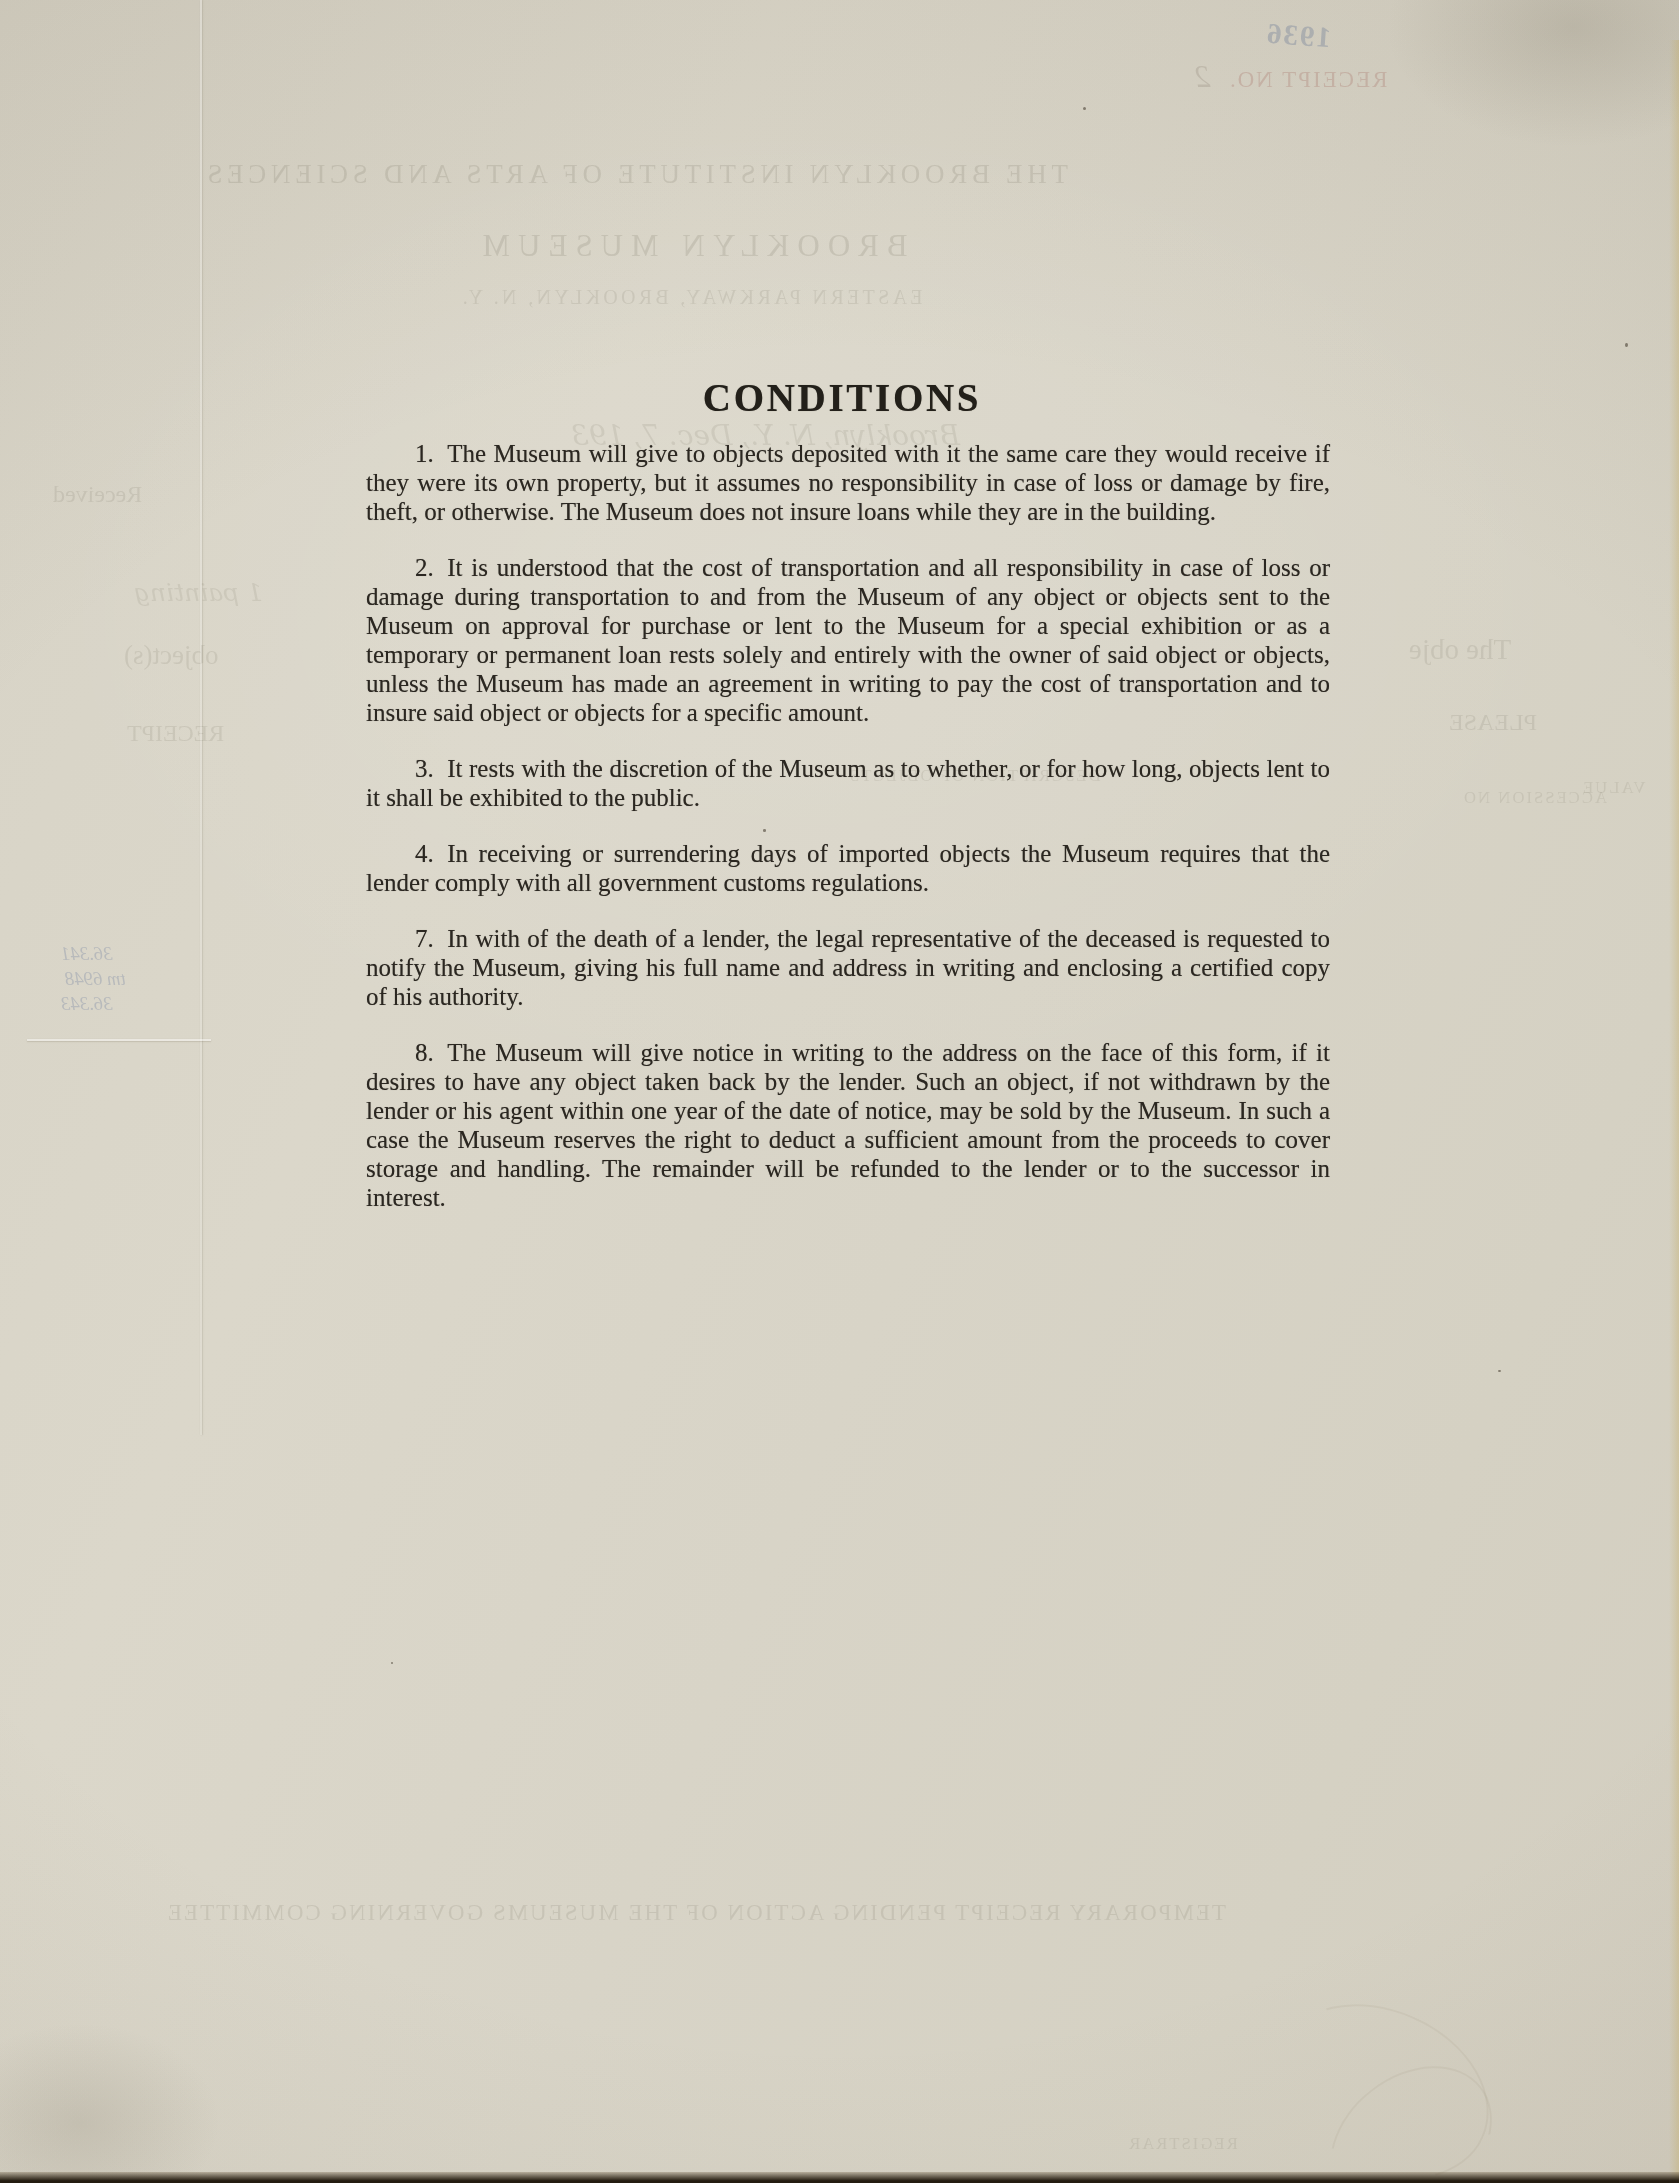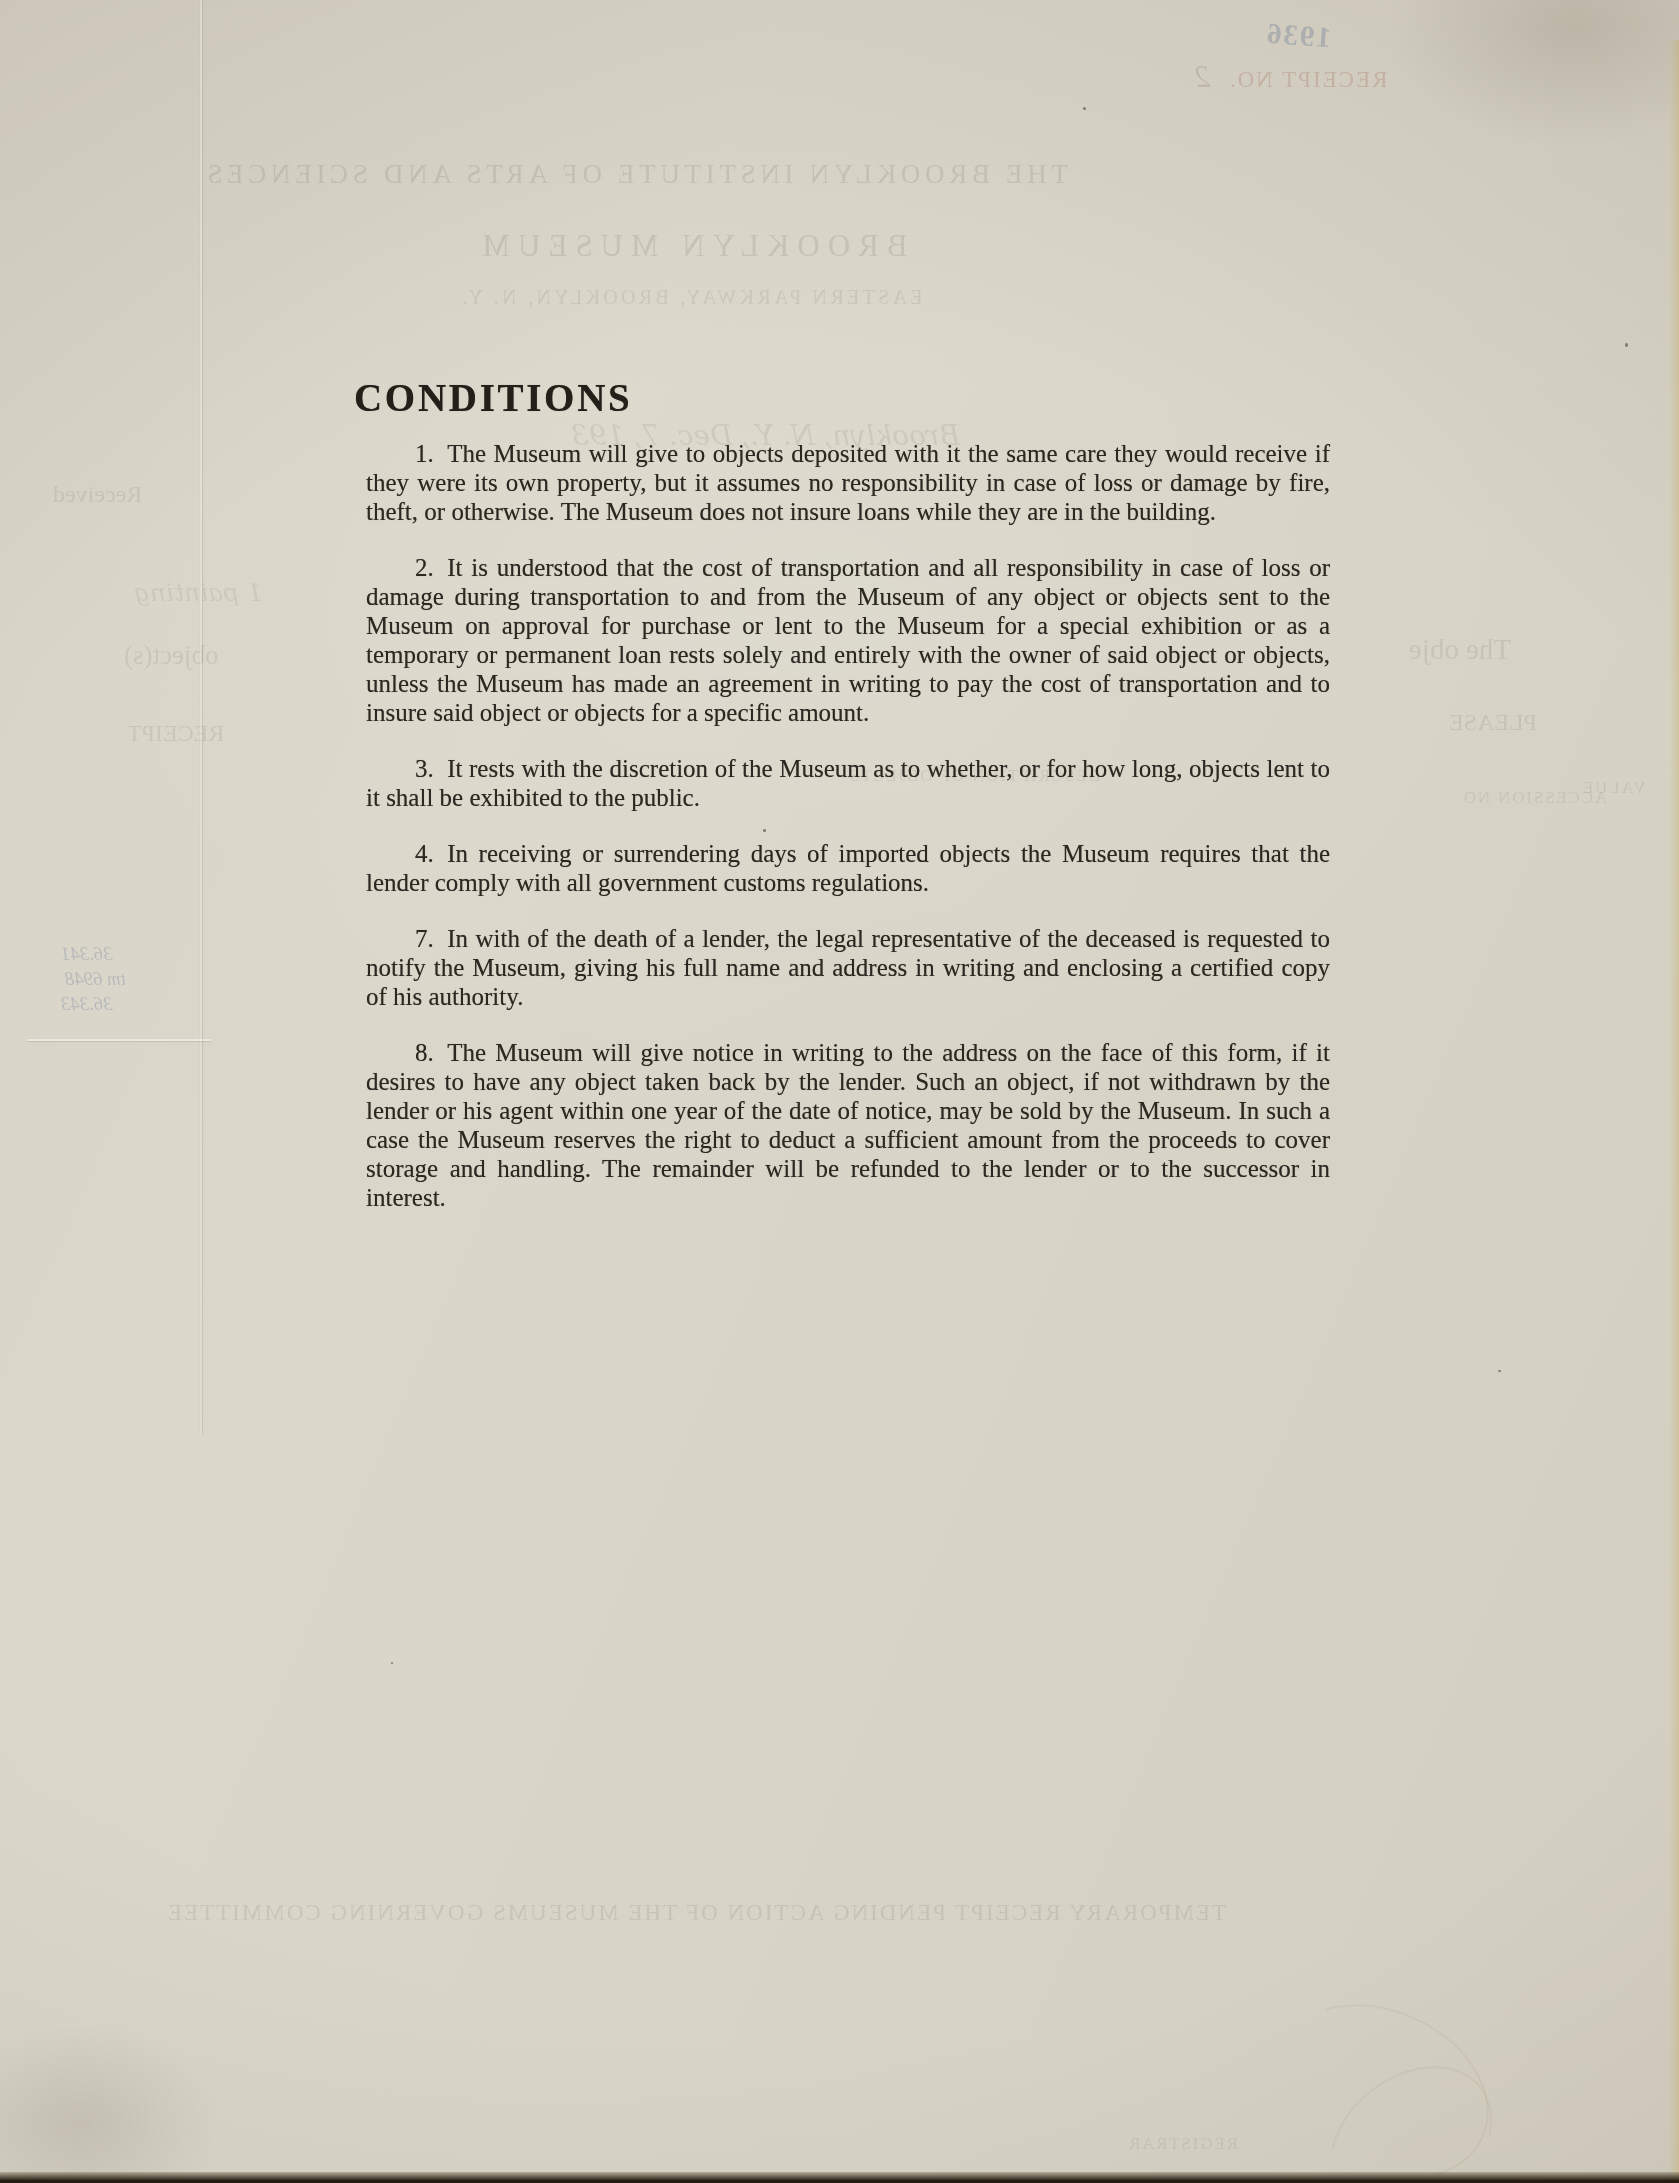--- a/index.html
+++ b/index.html
@@ -11,21 +11,21 @@
     background:
       radial-gradient(ellipse 1135px 734px at 48% 28%, rgba(255,255,255,0.10), rgba(255,255,255,0) 70%),
       radial-gradient(ellipse 1869px 1536px at 50% 55%, rgba(0,0,0,0) 55%, rgba(110,98,76,0.14) 100%),
       linear-gradient(113deg, #d7d3c6 0%, #dbd7ca 30%, #d8d4c7 55%, #d5d1c3 80%, #d3cec0 100%);
     color:#2b2721;
   }
 
   
   .title {
     position:absolute; left:354px; top:349px; width:976px;
-    text-align:left;
+    text-align:center;
     font-size:39px; font-weight:bold; letter-spacing:2.7px;
     color:#23201a;
     text-shadow:0 0 0.7px rgba(35,32,26,0.55);
   }
   .conditions {
     position:absolute; left:354px; top:439px; width:976px;
     font-size:25px; line-height:29px;
     text-align:justify;
     color:#2b2721;
     text-shadow:0 0 0.7px rgba(43,39,33,0.45);

